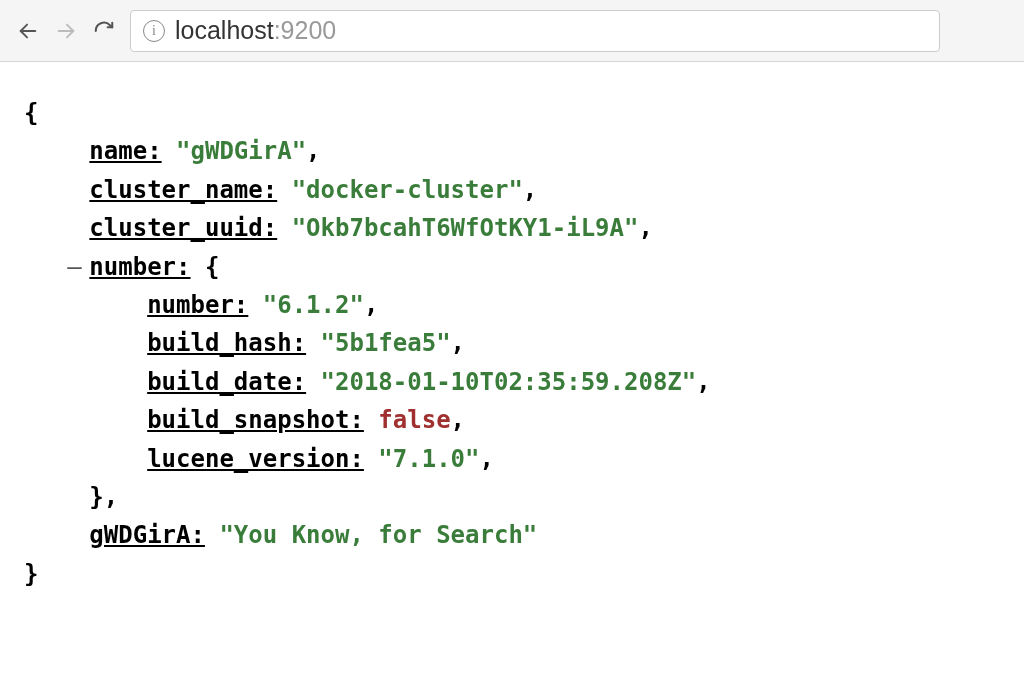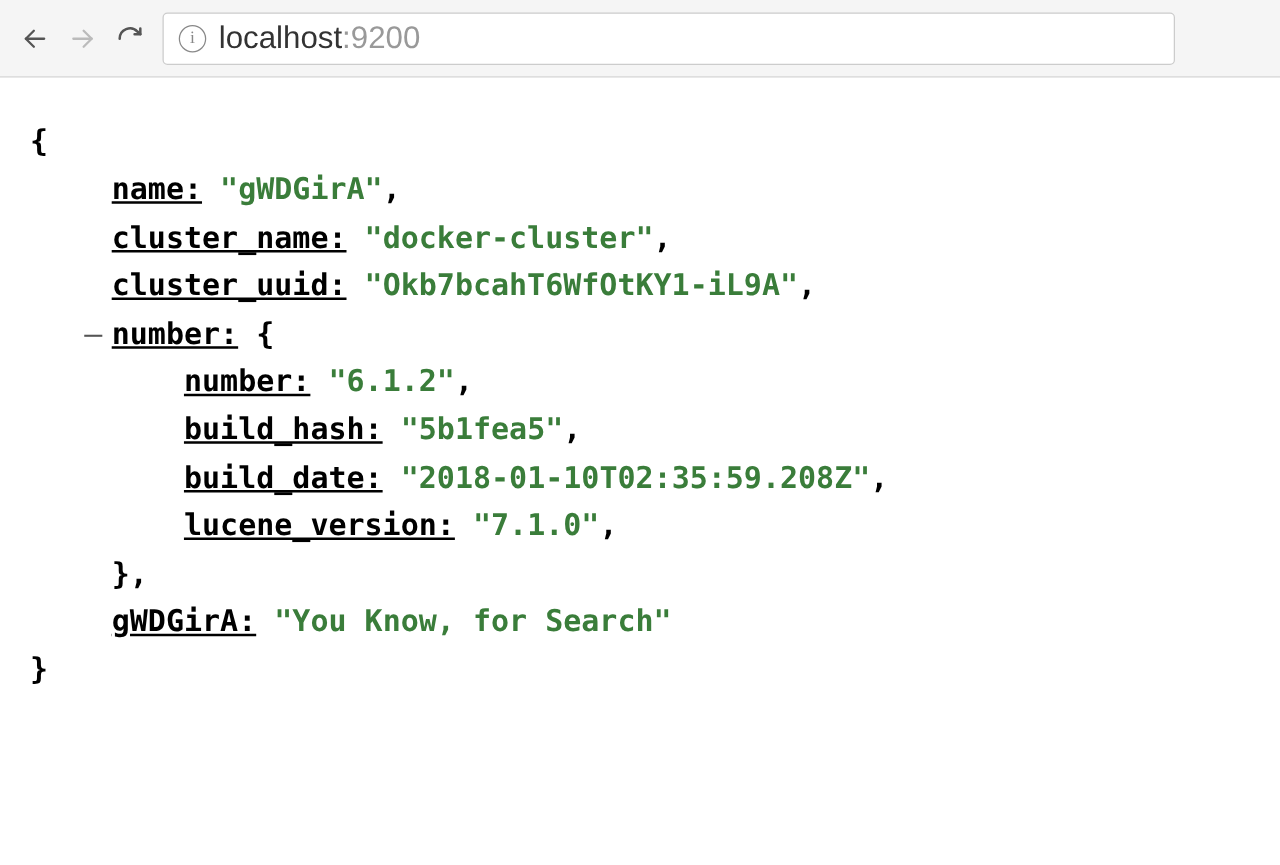--- a/index.html
+++ b/index.html
@@ -121,17 +121,18 @@
 
 <div class="content">
 <div class="line"><span class="p">{</span></div>
 <div class="line">   <span class="indent-spacer"></span><span class="k">name:</span> <span class="s">"gWDGirA"</span><span class="p">,</span></div>
 <div class="line">   <span class="indent-spacer"></span><span class="k">cluster_name:</span> <span class="s">"docker-cluster"</span><span class="p">,</span></div>
 <div class="line">   <span class="indent-spacer"></span><span class="k">cluster_uuid:</span> <span class="s">"Okb7bcahT6WfOtKY1-iL9A"</span><span class="p">,</span></div>
 <div class="line">   <span class="collapse-toggle">–</span><span class="k">number:</span> <span class="p">{</span></div>
 <div class="line">       <span class="indent-spacer"></span><span class="k">number:</span> <span class="s">"6.1.2"</span><span class="p">,</span></div>
 <div class="line">       <span class="indent-spacer"></span><span class="k">build_hash:</span> <span class="s">"5b1fea5"</span><span class="p">,</span></div>
 <div class="line">       <span class="indent-spacer"></span><span class="k">build_date:</span> <span class="s">"2018-01-10T02:35:59.208Z"</span><span class="p">,</span></div>
+<div class="line">       <span class="indent-spacer"></span><span class="k">build_snapshot:</span> <span class="b">false</span><span class="p">,</span></div>
 <div class="line">       <span class="indent-spacer"></span><span class="k">lucene_version:</span> <span class="s">"7.1.0"</span><span class="p">,</span></div>
 <div class="line">   <span class="indent-spacer"></span><span class="p">},</span></div>
 <div class="line">   <span class="indent-spacer"></span><span class="k">gWDGirA:</span> <span class="s">"You Know, for Search"</span></div>
 <div class="line"><span class="p">}</span></div>
 </div>
 
 </body></html>

